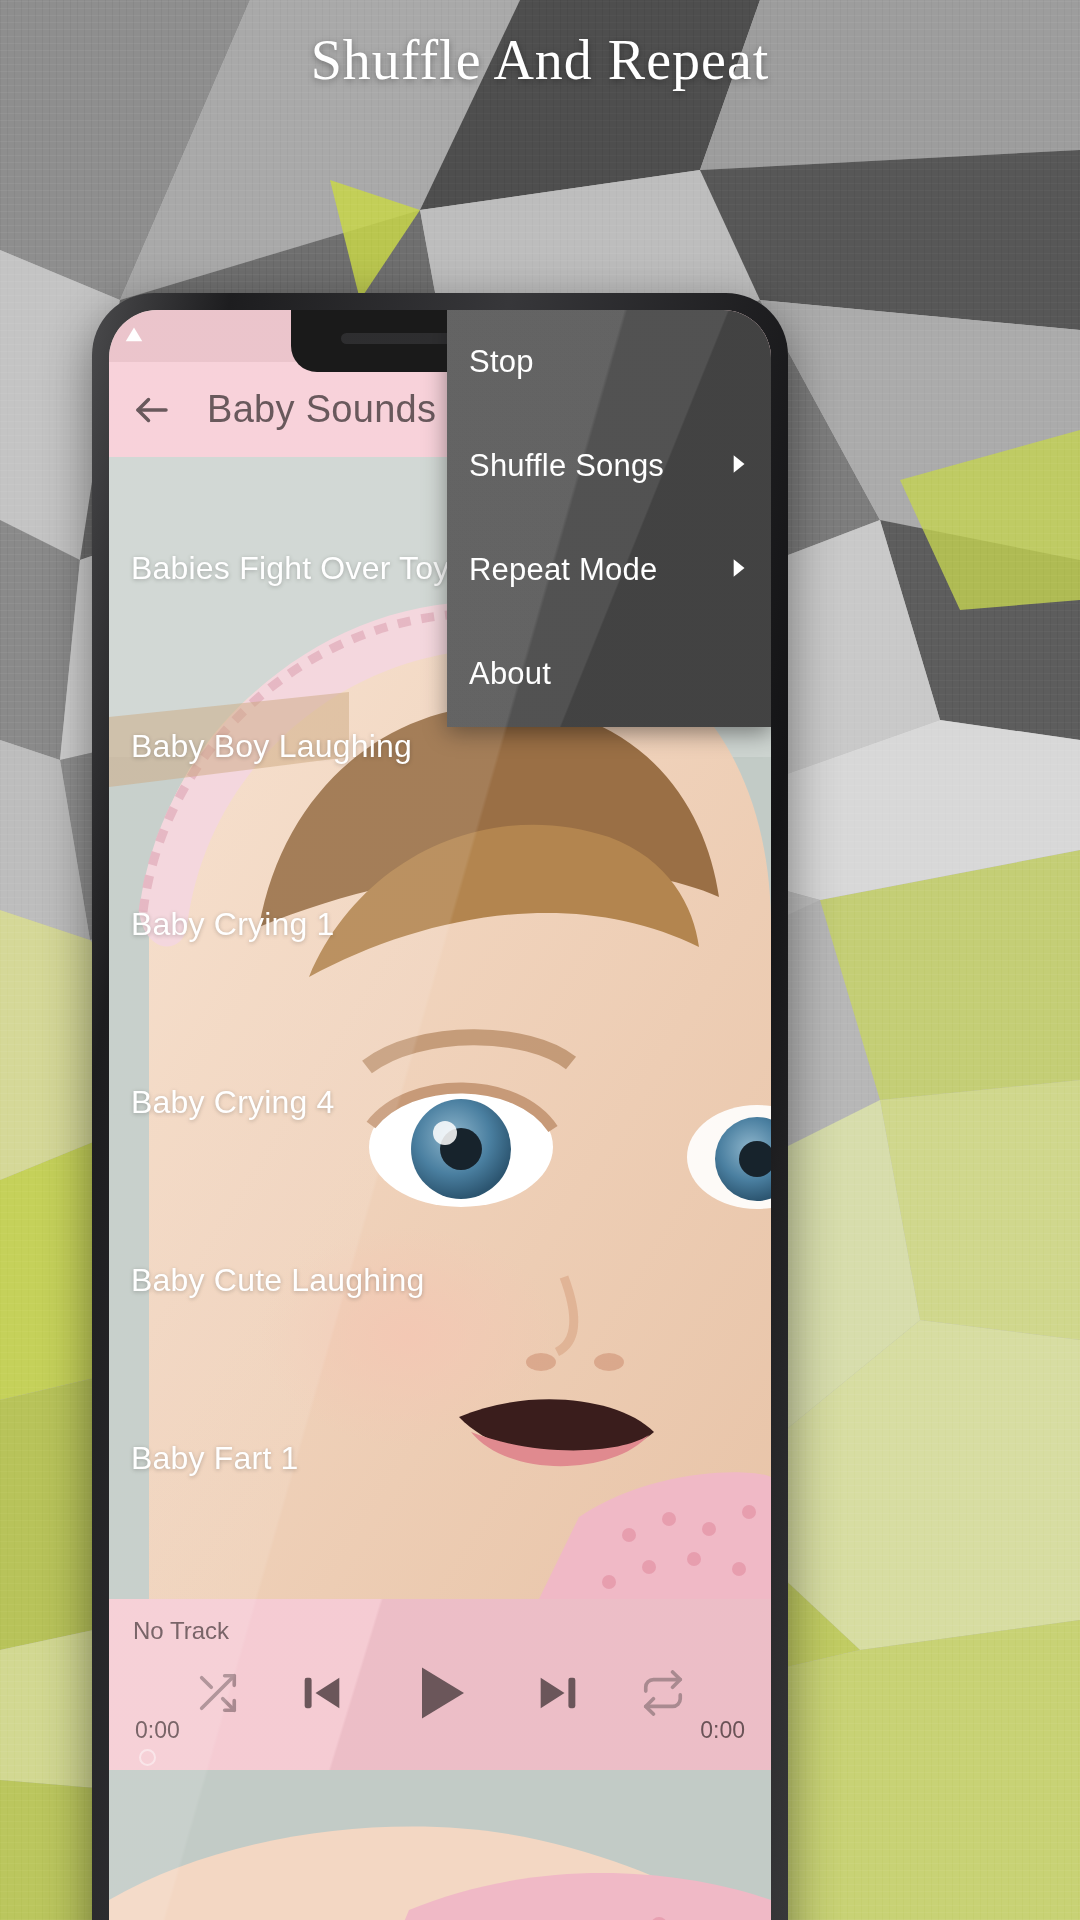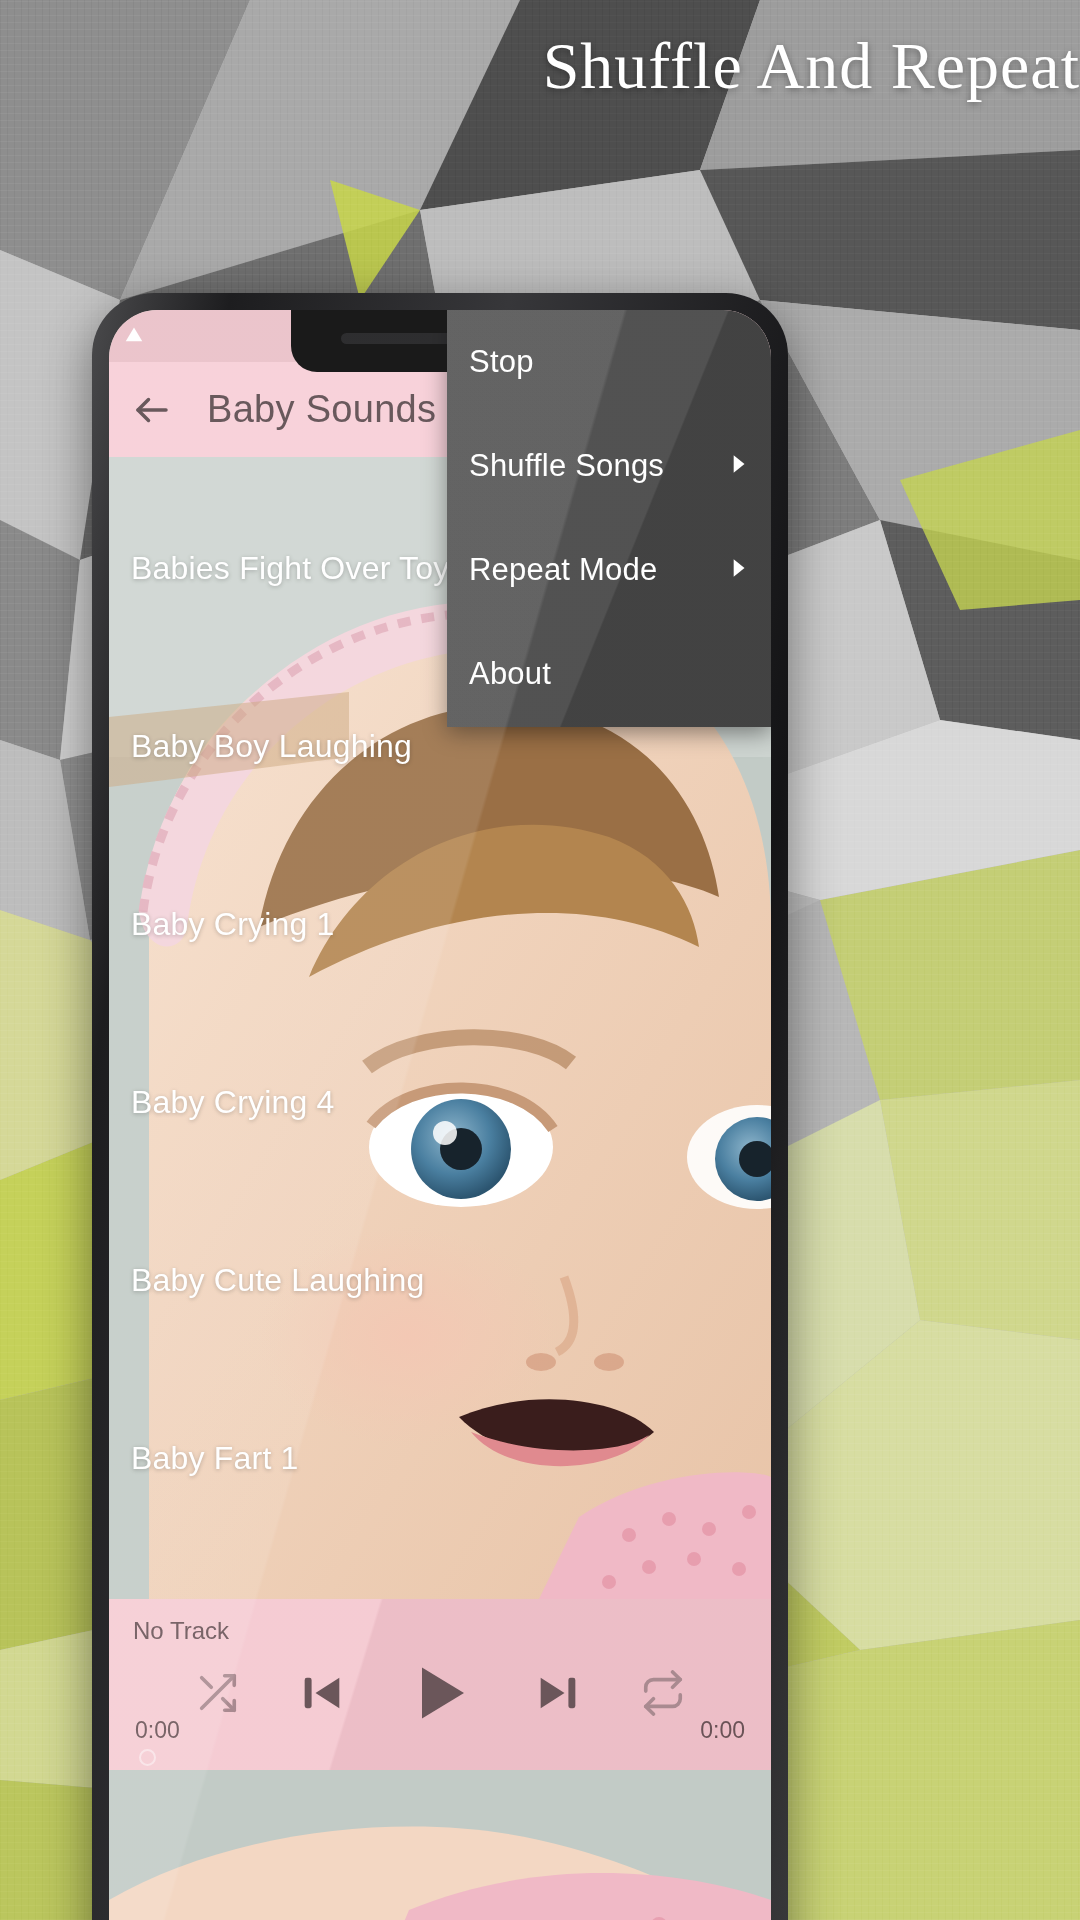--- a/index.html
+++ b/index.html
@@ -17,23 +17,23 @@
     position:absolute; inset:0;
     background-image:
       repeating-linear-gradient(0deg, rgba(255,255,255,.05) 0 1px, transparent 1px 7px),
       repeating-linear-gradient(90deg, rgba(0,0,0,.05) 0 1px, transparent 1px 7px);
     mix-blend-mode:overlay;
   }
 
   
   #headline{
     position:absolute; top:28px; left:0; width:1080px;
-    text-align:right;
+    text-align:center;
     font-family:"Liberation Serif", serif;
-    font-size:66px; color:#ffffff; letter-spacing:1px;
+    font-size:56px; color:#ffffff; letter-spacing:1px;
     text-shadow:0 2px 7px rgba(0,0,0,.35);
     white-space:nowrap;
   }
 
   
   #phone{
     position:absolute; left:92px; top:293px;
     width:696px; height:1700px;
     border-radius:62px 62px 0 0;
     background:linear-gradient(100deg,#ララ,#2c2c2e);

